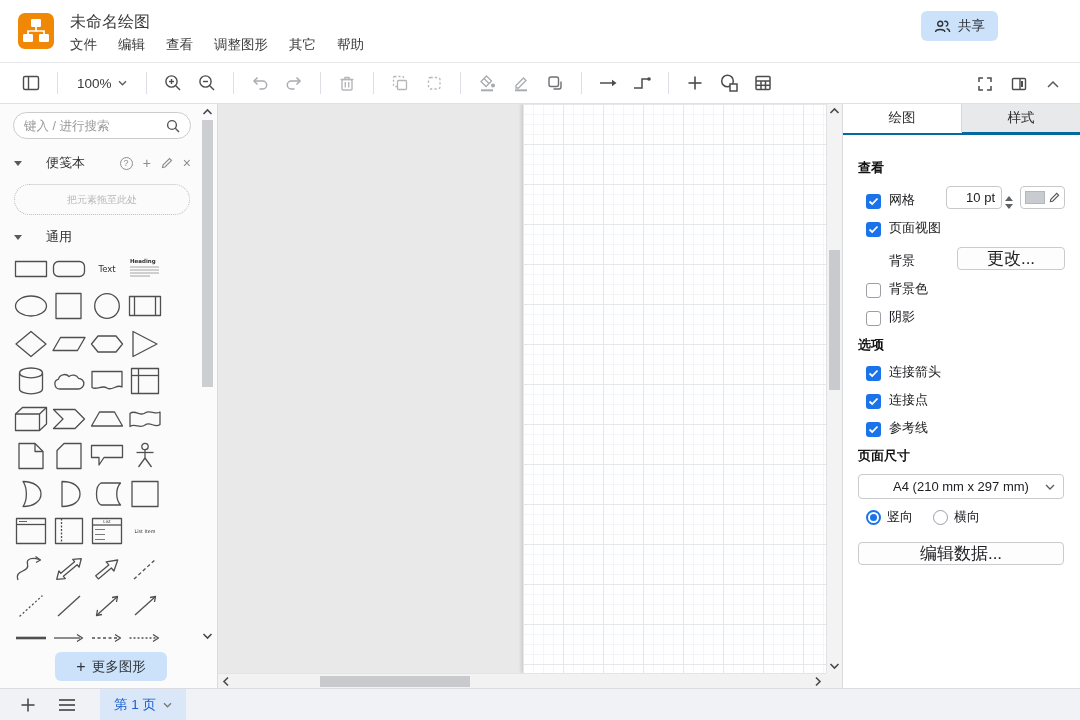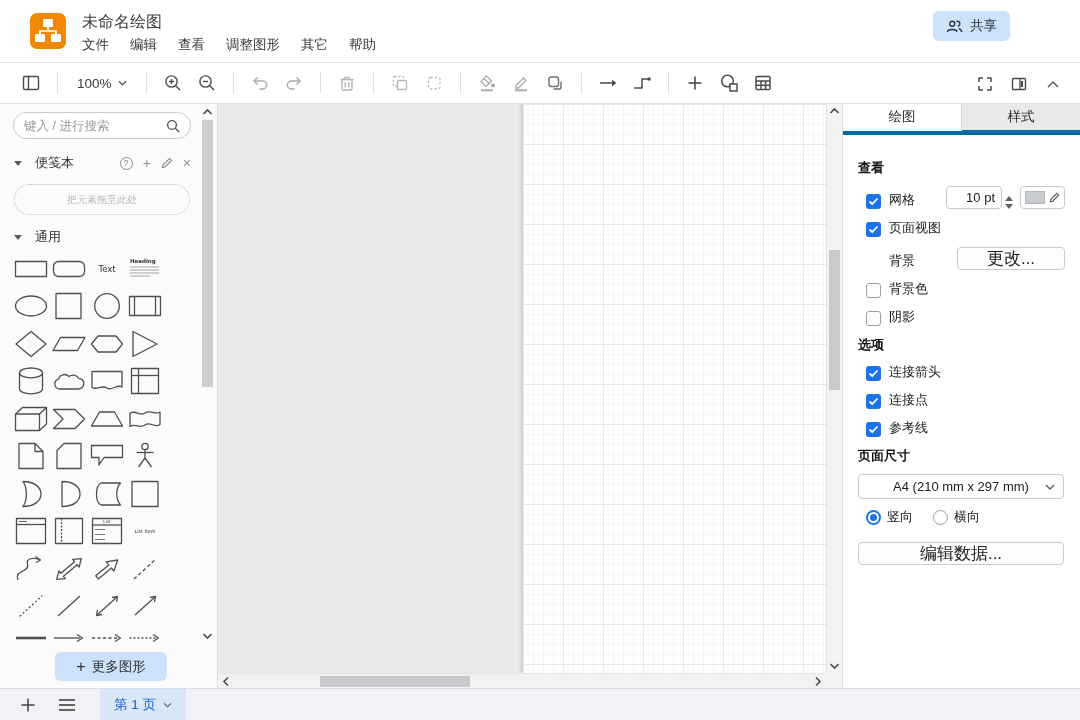--- a/index.html
+++ b/index.html
@@ -1,40 +1,40 @@
 <!DOCTYPE html>
 <html><head>
 <meta charset="utf-8">
 <style>
   * { margin:0; padding:0; box-sizing:border-box; }
   html,body { width:1080px; height:720px; overflow:hidden; }
   body { font-family:"Liberation Sans","DejaVu Sans",sans-serif; font-size:13px; color:#202124; background:#fff; position:relative; }
 
   
-  #header { position:absolute; left:16px; top:0; width:1008px; height:62px; background:#fff; }
+  #header { position:absolute; left:4px; top:0; width:1008px; height:62px; background:#fff; }
   #logo { position:absolute; left:14px; top:13px; width:36px; height:36px; background:#f08705; border-radius:7px; display:flex; align-items:center; justify-content:center; }
   #doc-title { position:absolute; left:66px; top:12px; font-size:16px; color:#3c3c3c; }
   #menubar { position:absolute; left:66px; top:36px; display:flex; gap:21px; }
   .menu-item { font-size:13.5px; color:#3a3a3a; cursor:default; }
   #share-btn { position:absolute; right:14px; top:11px; height:30px; padding:0 13px; background:#cbe2fa; border-radius:6px; display:flex; align-items:center; gap:7px; font-size:13.5px; color:#30343a; }
 
   
   #toolbar { position:absolute; left:0; top:62px; width:1080px; height:42px; background:#fff; border-top:1px solid #e4e6e9; border-bottom:1px solid #dfe1e5; display:flex; align-items:center; padding-left:14px; }
   .tb-btn { width:34px; height:30px; display:flex; align-items:center; justify-content:center; border-radius:4px; }
   .tb-sep { width:1px; height:22px; background:#dcdfe3; margin:0 9px; }
   #zoom-dd { display:flex; align-items:center; gap:6px; padding:0 10px; height:30px; color:#3a3a3a; font-size:13.5px; }
   .tb-right { position:absolute; right:10px; top:0; height:42px; display:flex; align-items:center; }
   svg.ic { display:block; }
 
   
   #sidebar { position:absolute; left:0; top:104px; width:218px; height:584px; background:#fbfbfc; border-right:1px solid #d9dbdf; }
   #search-wrap { position:absolute; left:13px; top:8px; width:178px; height:27px; background:#fff; border:1px solid #c9cbcf; border-radius:14px; display:flex; align-items:center; padding:0 10px; }
   #search-input { border:none; outline:none; flex:1; font-size:12.5px; color:#333; background:transparent; min-width:0; font-family:inherit; }
   #search-input::placeholder { color:#9a9a9a; }
-  .section-hd { display:flex; align-items:center; gap:13px; padding:0 14px; height:22px; color:#2e2e2e; }
+  .section-hd { display:flex; align-items:center; gap:24px; padding:0 14px; height:22px; color:#2e2e2e; }
   .tri-down { width:0; height:0; border-left:4px solid transparent; border-right:4px solid transparent; border-top:5px solid #5a5a5a; }
   #scratch-hd { position:absolute; left:0; top:48px; width:205px; }
   .scratch-tools { margin-left:auto; display:flex; align-items:center; gap:10px; color:#8e8e8e; }
   .help-circ { width:13px; height:13px; border:1px solid #8e8e8e; border-radius:50%; font-size:9px; display:flex; align-items:center; justify-content:center; }
   .tool-glyph { font-size:14px; line-height:1; }
   #dropzone { position:absolute; left:14px; top:80px; width:176px; height:31px; border:1.6px dotted #bcbcbc; border-radius:16px; display:flex; align-items:center; justify-content:center; color:#b9b9b9; font-size:10px; }
   #general-hd { position:absolute; left:0; top:122px; width:205px; }
   #shapes { position:absolute; left:12px; top:146px; width:152px; height:397px; overflow:hidden; display:grid; grid-template-columns:repeat(4,38px); grid-auto-rows:37.5px; }
   .cell { display:flex; align-items:center; justify-content:center; }
   .cell svg { stroke:#4f4f4f; fill:none; stroke-width:1.3; stroke-linejoin:round; }
@@ -63,21 +63,21 @@
   #v-down { position:absolute; bottom:3px; left:0; width:15px; }
   #v-thumb { position:absolute; left:2px; top:146px; width:11px; height:140px; background:#c9cacd; }
   #h-scroll { position:absolute; left:0; bottom:0; width:608px; height:15px; background:#f2f2f3; border-top:1px solid #e4e4e6; }
   #h-left { position:absolute; left:4px; top:0; height:14px; display:flex; align-items:center; }
   #h-right { position:absolute; right:4px; top:0; height:14px; display:flex; align-items:center; }
   #h-thumb { position:absolute; left:102px; top:1.5px; width:150px; height:11px; background:#c9cacd; }
   #scroll-corner { position:absolute; right:0; bottom:0; width:16px; height:15px; background:#f2f2f3; }
 
   
   #rightpanel { position:absolute; left:842px; top:104px; width:238px; height:584px; background:#fff; border-left:1px solid #d9dbdf; }
-  #rp-tabs { display:flex; height:31px; border-bottom:5px solid #0369a1; background:#e8e9eb; }
+  #rp-tabs { display:flex; height:31px; border-bottom:3px solid #0369a1; background:#e8e9eb; }
   .rp-tab { flex:1; display:flex; align-items:center; justify-content:center; font-size:13.5px; color:#2e2e2e; }
   .rp-tab.active { background:#fff; border-bottom:1px solid #fff; margin-bottom:-1px; border-right:1px solid #d4d6da; }
   #rp-body { padding:14px 15px 0 15px; }
   .rp-section { font-weight:bold; color:#111; margin:10px 0 9px 0; }
   .rp-row { display:flex; align-items:flex-end; margin-bottom:10px; min-height:17px;padding-left:8px; }
   .cb { width:15px; height:15px; border-radius:3px; margin-right:8px; flex:none; display:flex; align-items:center; justify-content:center; }
   .cb.checked { background:#1a73e8; }
   .cb.unchecked { background:#fff; border:1px solid #9aa0a6; }
   .rp-label { color:#202124; }
   .num-input { margin-left:auto; width:56px; height:23px; border:1px solid #c6c8cc; border-radius:4px; background:#fff; font-size:13px; color:#202124; text-align:right; padding:0 6px; font-family:inherit; }

